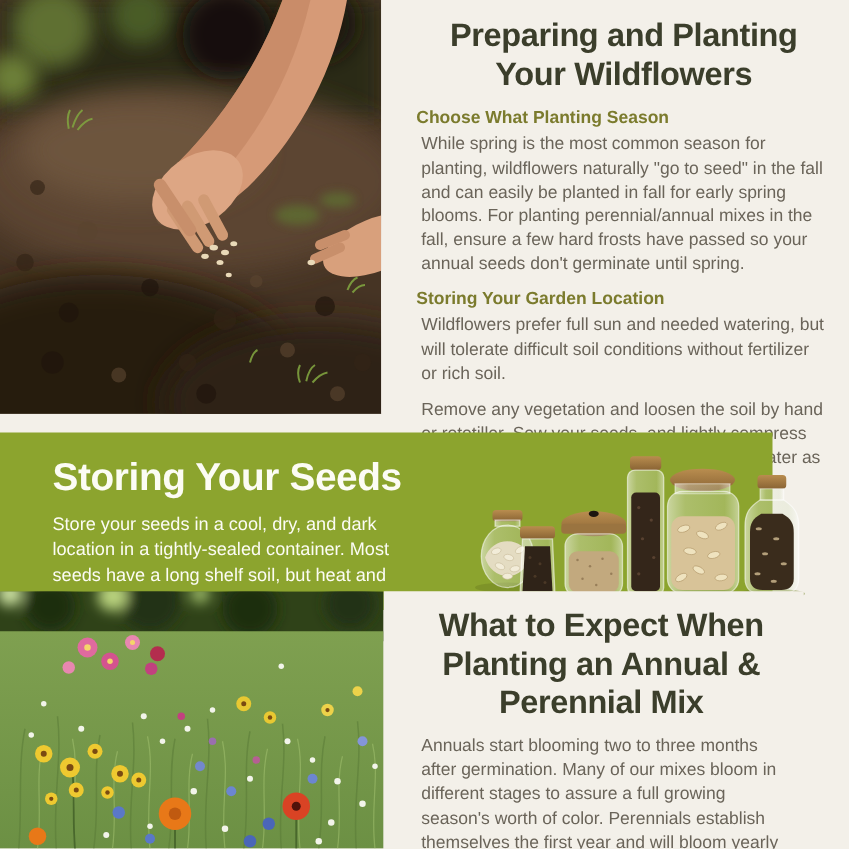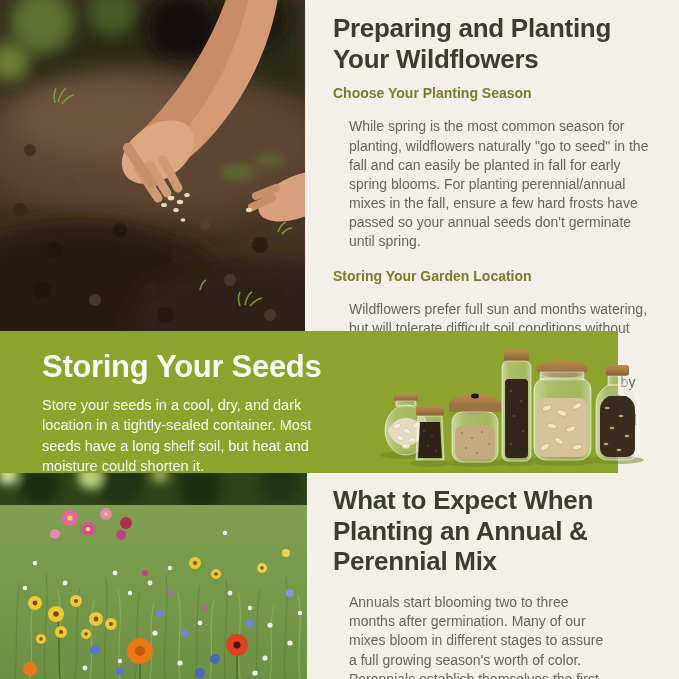--- a/index.html
+++ b/index.html
@@ -21,35 +21,35 @@
   .photo svg{display:block;}
   .photo-top{left:0;top:0;width:305px;height:331px;}
   .photo-bottom{left:0;top:473px;width:307px;height:206px;}
 
   .panel{position:absolute;box-sizing:border-box;background:var(--cream);}
   .panel-top{left:305px;top:0;width:374px;height:331px;padding:13px 14px 0 28px;}
   .panel-bottom{left:307px;top:473px;width:336px;height:206px;padding:12px 14px 0 26px;}
 
   .main-title{
     margin:0;font-size:26px;line-height:1.18;font-weight:700;
-    color:var(--title-dark);letter-spacing:-0.3px;
+    color:var(--title-dark);letter-spacing:-0.3px;text-align:center;
   }
   .panel-top .main-title{margin-bottom:11px;max-width:340px;}
   .panel-bottom .main-title{margin-bottom:10px;max-width:330px;}
 
   .sec{margin-top:10px;}
   .sec-head{
     margin:0 0 2px 0;font-size:14px;font-weight:700;color:var(--heading-olive);
   }
   .sec-body{
-    margin:16px;font-size:14px;line-height:1.37;color:var(--body-gray);max-width:336px;
+    margin:4px;font-size:14px;line-height:1.37;color:var(--body-gray);max-width:336px;
   }
 
   .band{
-    position:absolute;left:0;top:331px;width:618px;height:142px;
+    position:absolute;left:0;top:346px;width:618px;height:142px;
     background:var(--band-green);
   }
   .band-title{
     position:absolute;left:42px;top:18px;margin:0;
     font-size:31px;font-weight:700;color:var(--white-text);letter-spacing:-0.3px;
   }
   .band-body{
     position:absolute;left:42px;top:64px;margin:0;width:296px;
     font-size:14.5px;line-height:1.4;color:var(--white-text);
   }
@@ -135,26 +135,26 @@
     <g fill="#5f7030" opacity="0.8" filter="url(#b4)">
       <ellipse cx="238" cy="172" rx="18" ry="8"></ellipse>
         <ellipse cx="270" cy="160" rx="14" ry="6"></ellipse>
     </g>
   </svg>
 </div>
 
 <section class="panel panel-top">
   <h1 class="main-title">Preparing and Planting Your Wildflowers</h1>
   <div class="sec">
-    <h2 class="sec-head">Choose Your Planting Season</h2>
+    <h2 class="sec-head">Choose What Planting Season</h2>
     <p class="sec-body">While spring is the most common season for planting, wildflowers naturally "go to seed" in the fall and can easily be planted in fall for early spring blooms. For planting perennial/annual mixes in the fall, ensure a few hard frosts have passed so your annual seeds don't germinate until spring.</p>
   </div>
   <div class="sec">
     <h2 class="sec-head">Storing Your Garden Location</h2>
-    <p class="sec-body">Wildflowers prefer full sun and months watering, but will tolerate difficult soil conditions without fertilizer or rich soil.</p>
+    <p class="sec-body">Wildflowers prefer full sun and needed watering, but will tolerate difficult soil conditions without fertilizer or rich soil.</p>
   </div>
   <div class="sec">
     <p class="sec-body">Remove any vegetation and loosen the soil by hand or rototiller. Sow your seeds, and lightly compress the soil for protection from birds and wind. Water as needed.</p>
   </div>
 </section>
 
 <section class="band">
   <h1 class="band-title">Storing Your Seeds</h1>
   <p class="band-body">Store your seeds in a cool, dry, and dark location in a tightly-sealed container. Most seeds have a long shelf soil, but heat and moisture could shorten it.</p>
 

